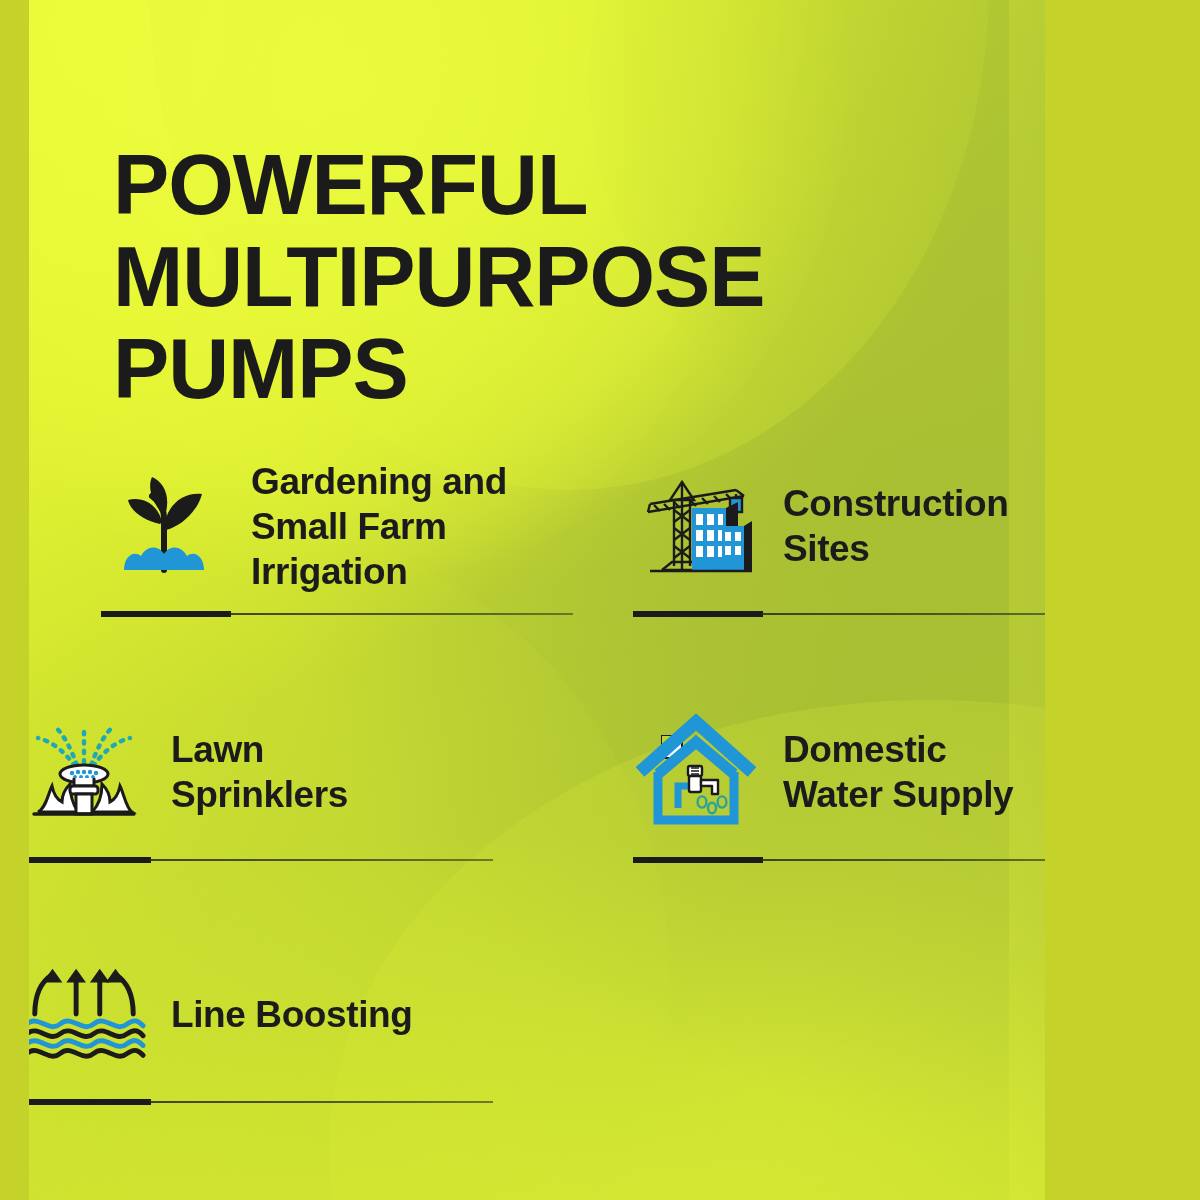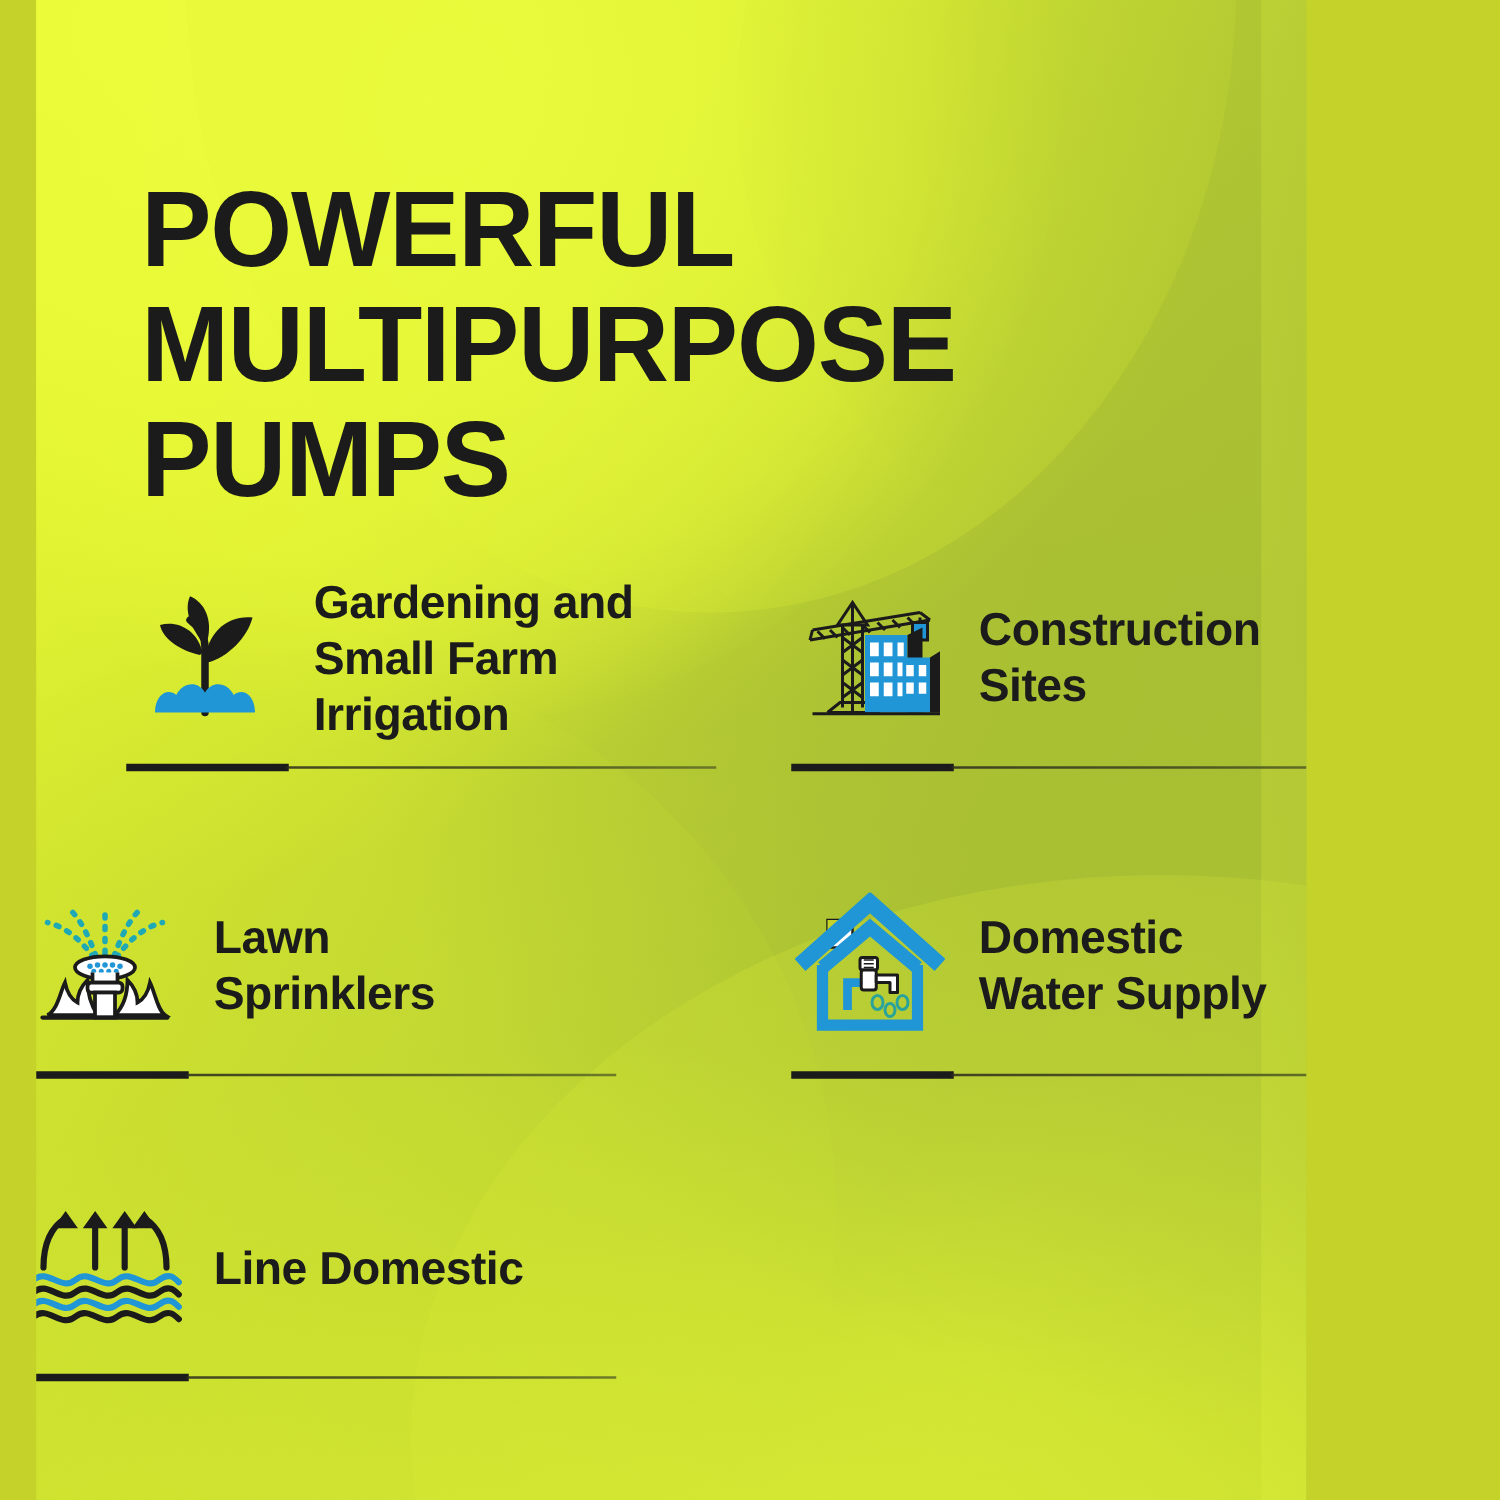--- a/index.html
+++ b/index.html
@@ -284,21 +284,21 @@
                 <path d="M96 6 L106 20 L86 20 Z"></path>
               </g>
               <g fill="none" stroke-width="5" stroke-linecap="round">
                 <path d="M6 62 C18 52 28 72 40 62 C52 52 62 72 74 62 C86 52 96 72 108 62 C116 56 120 60 124 64" stroke="#2196d6"></path>
                 <path d="M6 72 C18 62 28 82 40 72 C52 62 62 82 74 72 C86 62 96 82 108 72 C116 66 120 70 124 74" stroke="#1b1b1b"></path>
                 <path d="M6 82 C18 72 28 92 40 82 C52 72 62 92 74 82 C86 72 96 92 108 82 C116 76 120 80 124 84" stroke="#2196d6"></path>
                 <path d="M6 92 C18 82 28 102 40 92 C52 82 62 102 74 92 C86 82 96 102 108 92 C116 86 120 90 124 94" stroke="#1b1b1b"></path>
               </g>
             </svg>
           </div>
-          <div class="label">Line Domestic</div>
+          <div class="label">Line Boosting</div>
         </div>
         <div class="divider">
           <span class="thick"></span>
           <span class="thin"></span>
         </div>
       </div>
     </div>
 
   </div>
 </div>

